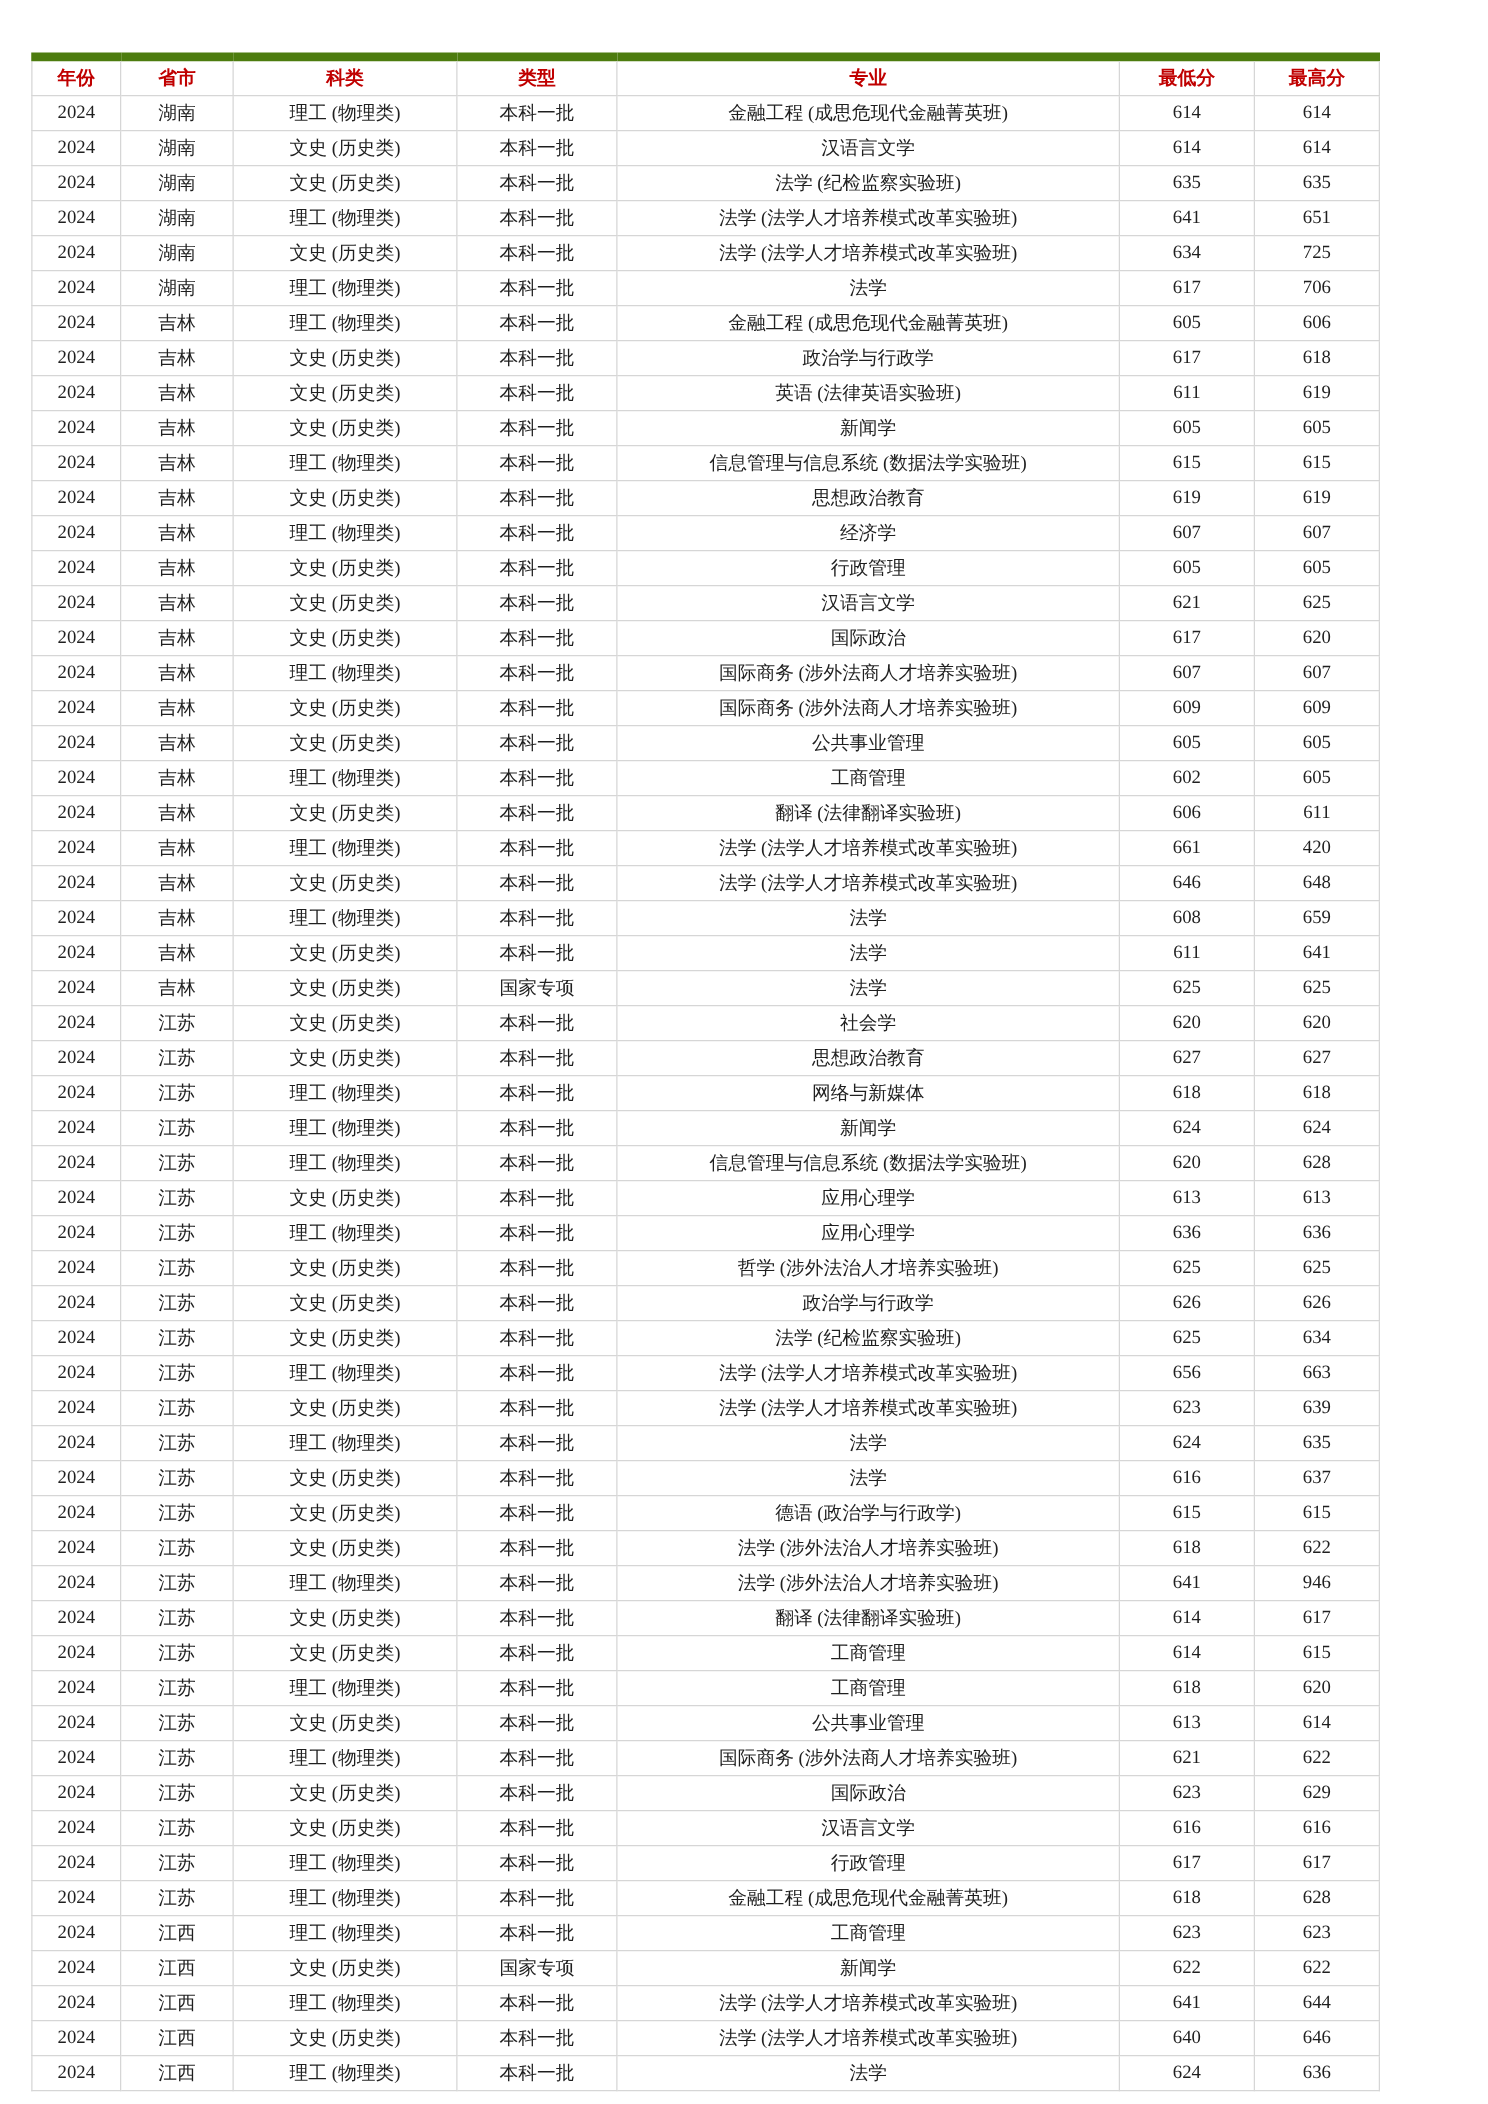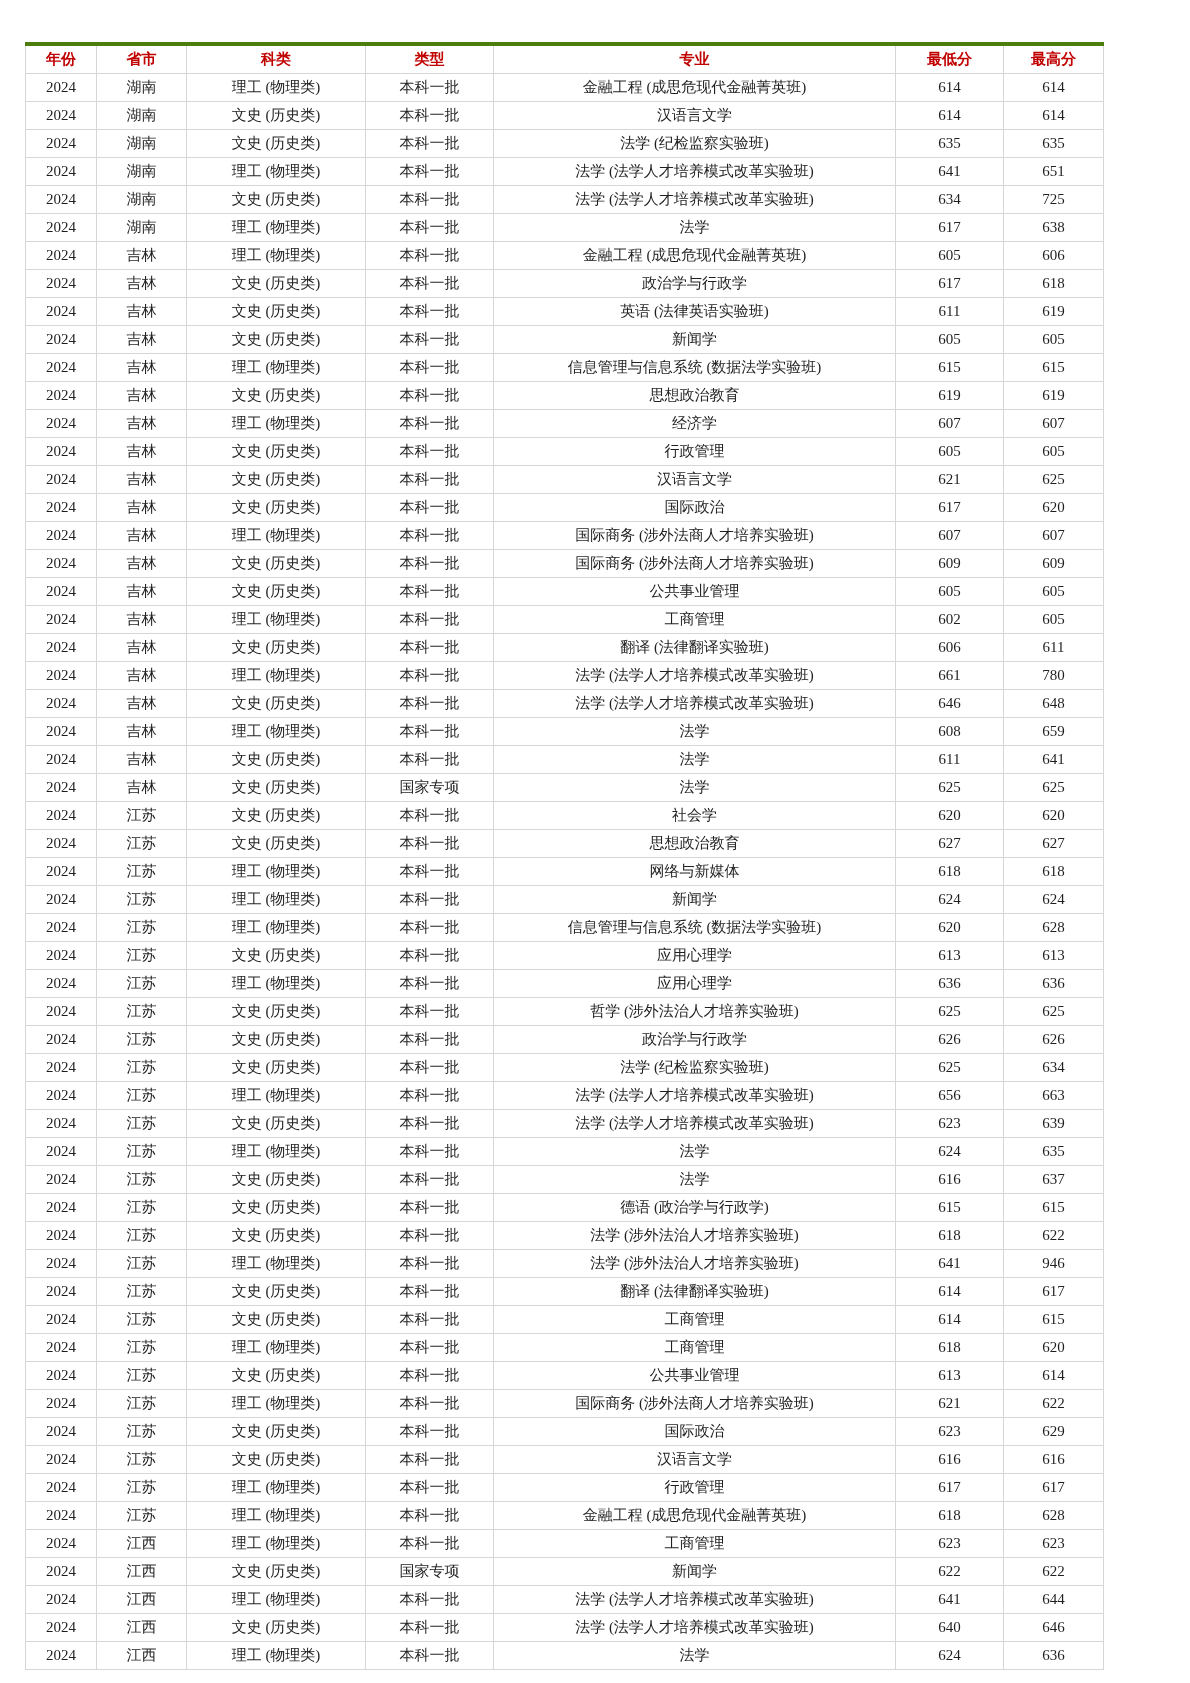--- a/index.html
+++ b/index.html
@@ -38,21 +38,21 @@
     vertical-align: middle;
     font-size: 15px;
     color: #1f1f1f;
     white-space: nowrap;
     overflow: hidden;
   }
   table.score-table thead th {
     color: #c00000;
     font-weight: bold;
     font-size: 15px;
-    border-top: 4px solid #4d7c0f;
+    border-top: 7px solid #4d7c0f;
   }
 </style>
 </head>
 <body>
 
 <div class="table-wrap">
   <table class="score-table">
     <colgroup>
       <col class="c-year">
       <col class="c-province">
@@ -119,21 +119,21 @@
           <td>634</td>
           <td>725</td>
         </tr>
         <tr>
           <td>2024</td>
           <td>湖南</td>
           <td>理工 (物理类)</td>
           <td>本科一批</td>
           <td>法学</td>
           <td>617</td>
-          <td>638</td>
+          <td>706</td>
         </tr>
         <tr>
           <td>2024</td>
           <td>吉林</td>
           <td>理工 (物理类)</td>
           <td>本科一批</td>
           <td>金融工程 (成思危现代金融菁英班)</td>
           <td>605</td>
           <td>606</td>
         </tr>
@@ -263,21 +263,21 @@
           <td>606</td>
           <td>611</td>
         </tr>
         <tr>
           <td>2024</td>
           <td>吉林</td>
           <td>理工 (物理类)</td>
           <td>本科一批</td>
           <td>法学 (法学人才培养模式改革实验班)</td>
           <td>661</td>
-          <td>780</td>
+          <td>420</td>
         </tr>
         <tr>
           <td>2024</td>
           <td>吉林</td>
           <td>文史 (历史类)</td>
           <td>本科一批</td>
           <td>法学 (法学人才培养模式改革实验班)</td>
           <td>646</td>
           <td>648</td>
         </tr>

